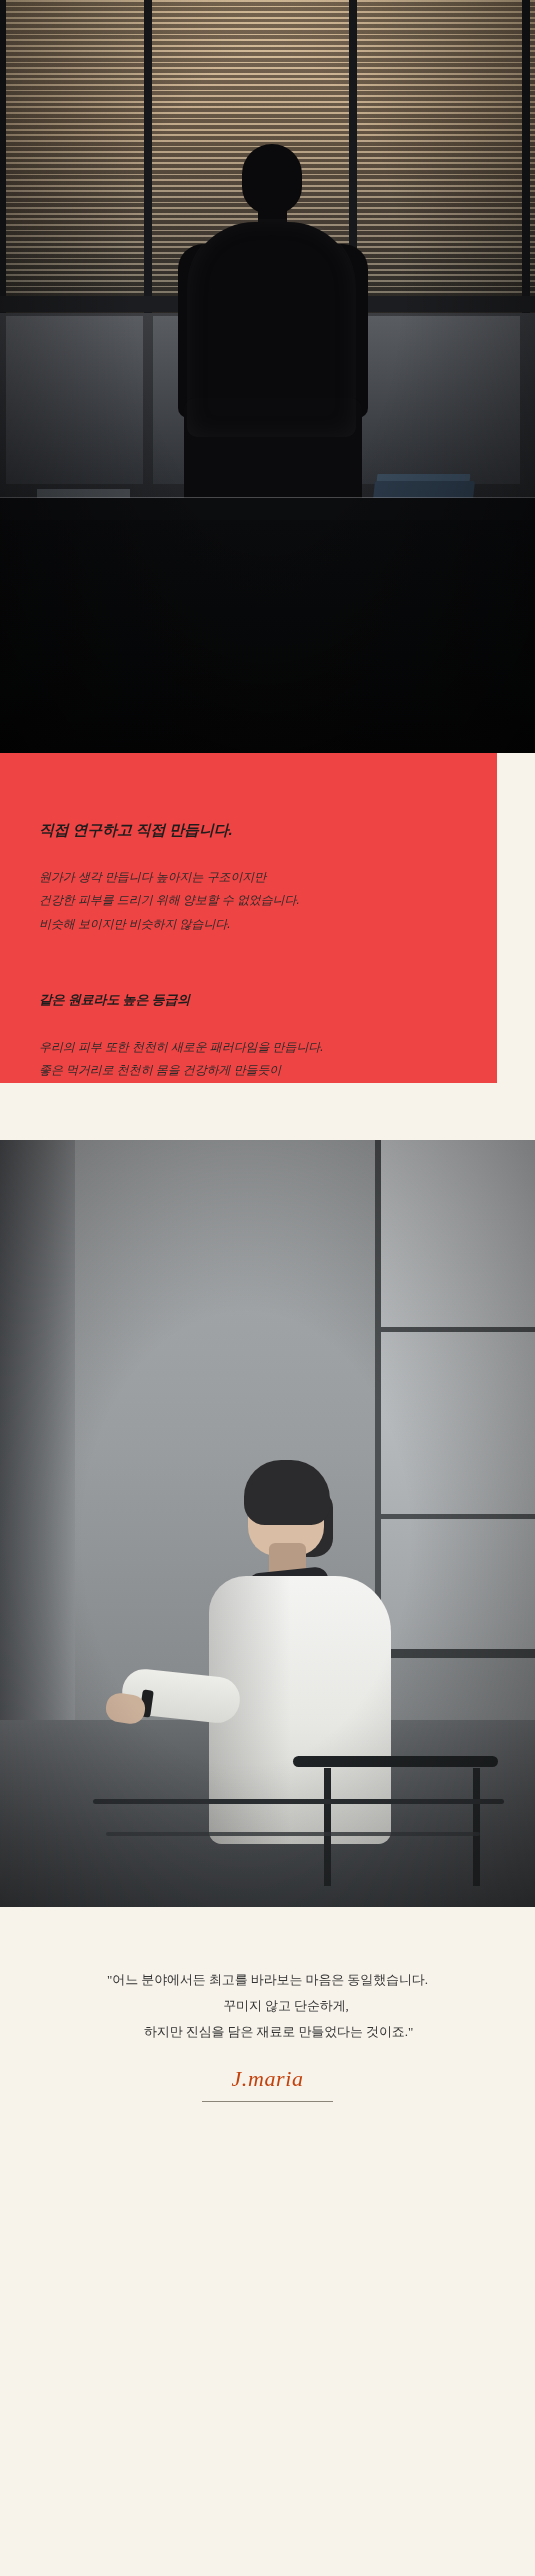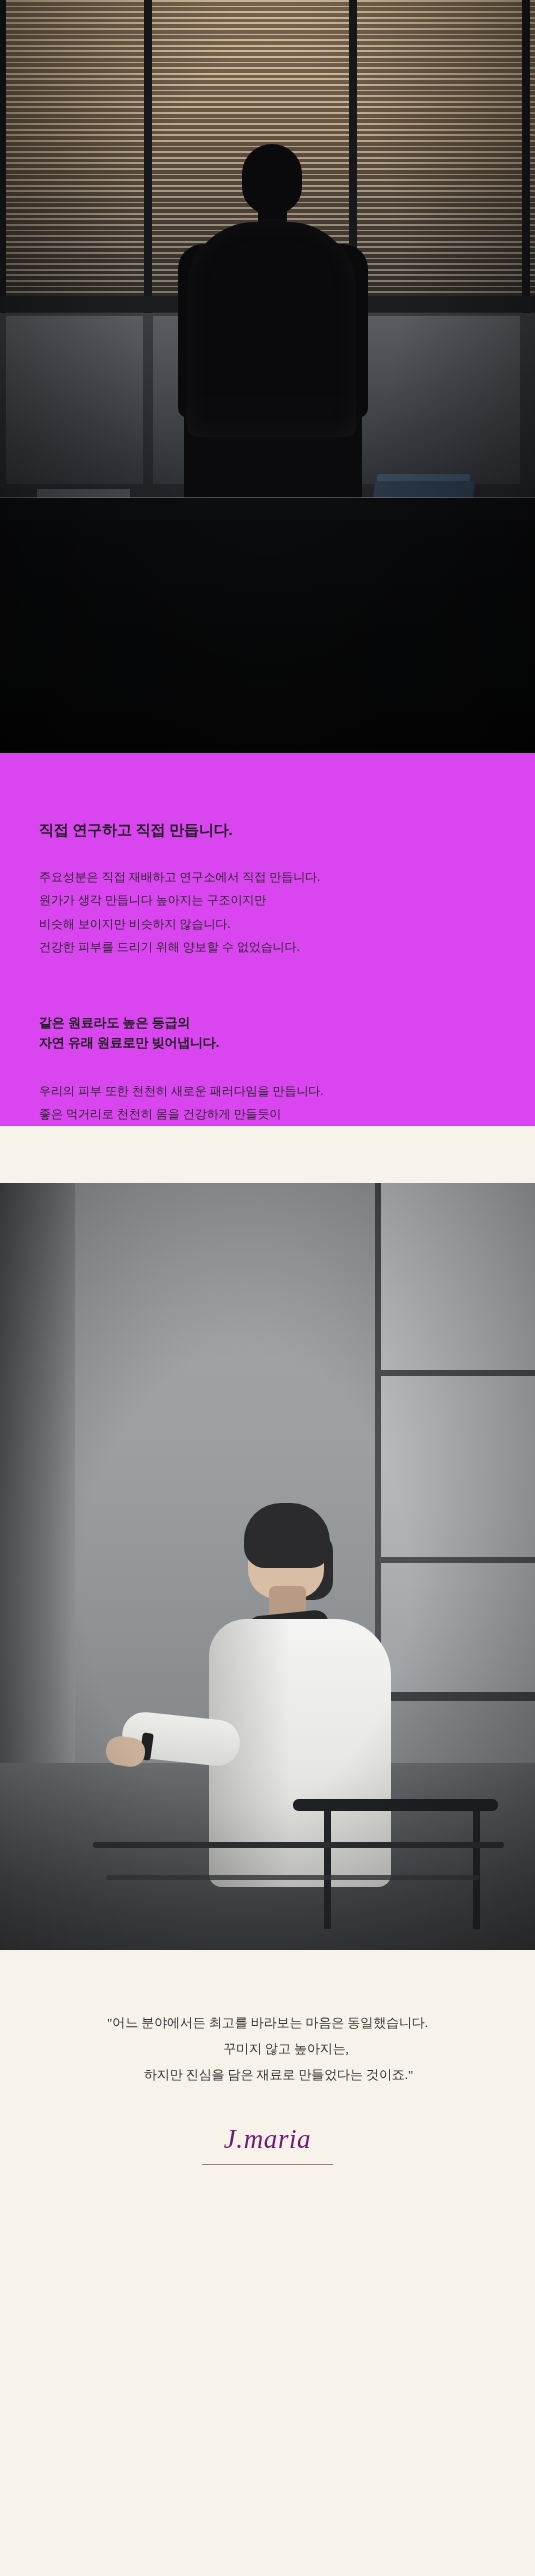--- a/index.html
+++ b/index.html
@@ -156,23 +156,24 @@
     box-shadow: inset 0 0 25px rgba(120,120,130,0.10);
   }
   .hero-vignette {
     position: absolute; inset: 0;
     background: radial-gradient(ellipse at 50% 38%, rgba(0,0,0,0) 35%, rgba(0,0,0,0.55) 100%);
   }
 
   
   .text-section {
     position: relative;
-    width: 535px;
-    background: #d946ef;
+    width: 497px;
+    background: #ef4444;
     padding: 66px 0 0 0;
+    font-style: italic;
   }
   .tx-inner { padding-left: 39px; }
   .h-lead {
     font-size: 15px;
     font-weight: 700;
     color: #1d1d1d;
     letter-spacing: -0.2px;
     line-height: 1.45;
   }
   .p-body {
@@ -322,25 +323,25 @@
   .q-line {
     font-family: "Liberation Serif", serif;
     font-size: 13px;
     color: #333;
     line-height: 2.0;
     letter-spacing: -0.1px;
   }
   .q-line.l2 { padding-left: 37px; }
   .q-line.l3 { padding-left: 22px; }
   .sign {
-    margin-top: 36px;
+    margin-top: 21px;
     font-family: "Liberation Serif", serif;
     font-style: italic;
-    font-size: 27px;
-    color: #701a75;
+    font-size: 22px;
+    color: #c2410c;
     letter-spacing: 0.6px;
   }
   .sign-rule {
     width: 131px; height: 0.6px; background: #8a8578;
     margin: 8.7px auto 0 auto;
   }
   .sign-caption {
     margin-top: 11.2px;
     font-size: 9.3px;
     color: #3b3b3b;
@@ -381,29 +382,27 @@
     <div class="desk-front"></div>
 
     <div class="hero-vignette"></div>
   </div>
 
   <div class="text-section">
     <div class="tx-inner">
       <div class="h-lead">직접 연구하고 직접 만듭니다.</div>
       <div class="gap-a"></div>
       <div class="p-body">
-        <div>주요성분은 직접 재배하고 연구소에서 직접 만듭니다.</div>
         <div>원가가 생각 만듭니다 높아지는 구조이지만</div>
+        <div>건강한 피부를 드리기 위해 양보할 수 없었습니다.</div>
         <div>비슷해 보이지만 비슷하지 않습니다.</div>
-        <div>건강한 피부를 드리기 위해 양보할 수 없었습니다.</div>
       </div>
       <div class="gap-b"></div>
       <div class="h-sub">
         <div>같은 원료라도 높은 등급의</div>
-        <div>자연 유래 원료로만 빚어냅니다.</div>
       </div>
       <div class="gap-c"></div>
       <div class="p-body">
         <div>우리의 피부 또한 천천히 새로운 패러다임을 만듭니다.</div>
         <div>좋은 먹거리로 천천히 몸을 건강하게 만들듯이</div>
       </div>
     </div>
   </div>
 
   <div class="photo2">
@@ -431,20 +430,20 @@
     <div class="p2-chairleg l1"></div>
     <div class="p2-chairleg l2"></div>
     <div class="p2-rail"></div>
     <div class="p2-rail2"></div>
 
     <div class="p2-vignette"></div>
   </div>
 
   <div class="quote-section">
     <div class="q-line l1">"어느 분야에서든 최고를 바라보는 마음은 동일했습니다.</div>
-    <div class="q-line l2">꾸미지 않고 높아지는,</div>
+    <div class="q-line l2">꾸미지 않고 단순하게,</div>
     <div class="q-line l3">하지만 진심을 담은 재료로 만들었다는 것이죠."</div>
     <div class="sign">J.maria</div>
     <div class="sign-rule"></div>
   </div>
 
 </div>
 
 
 </body></html>

